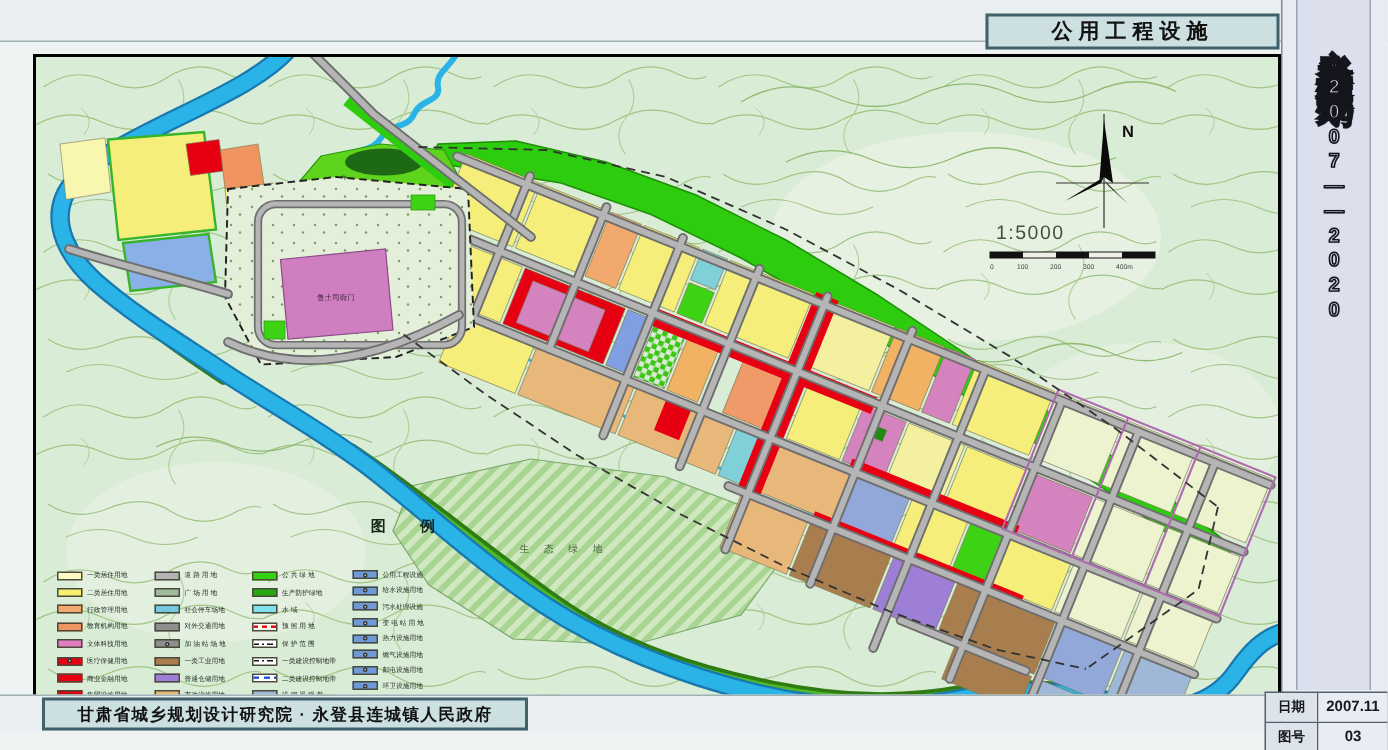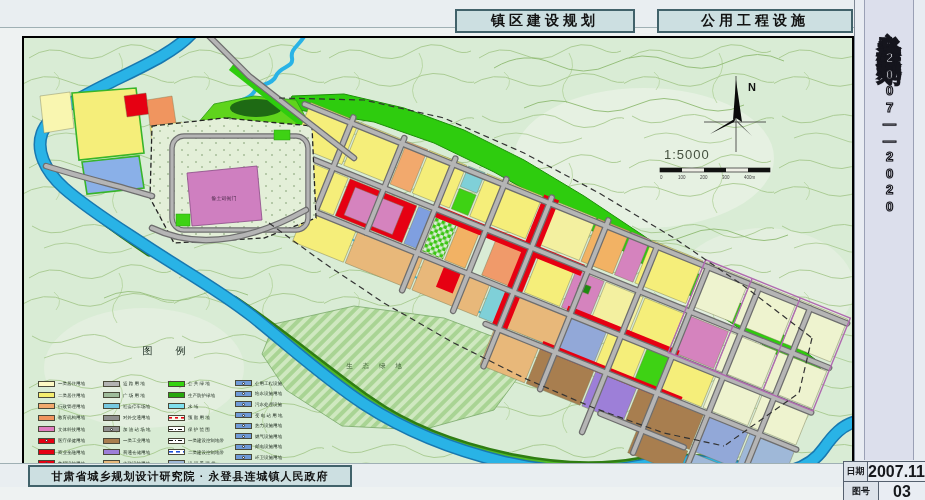--- a/index.html
+++ b/index.html
@@ -15,21 +15,21 @@
   .titlebox.left{left:455px;width:176px;}
   .titlebox.right{left:657px;width:192px;}
 
   
   .mapframe{position:absolute;left:22px;top:36px;width:828px;height:441px;border:2px solid #000;
     background:#d9ecd5;z-index:2;}
   svg text{font-family:"Liberation Sans","DejaVu Sans",sans-serif;}
 
   
   .legend{position:absolute;left:14px;top:306px;width:262px;height:130px;z-index:5;}
-  .legend-title{text-align:center;font-size:10px;font-weight:normal;letter-spacing:10px;
+  .legend-title{text-align:right;font-size:10px;font-weight:bold;letter-spacing:10px;
     color:#14251a;margin-bottom:20px;}
   .legend-cols{display:flex;gap:3px;}
   .legend-col{display:flex;flex-direction:column;}
   .legend-col.c0{width:62px}.legend-col.c1{width:62px}.legend-col.c2{width:64px}.legend-col.c3{width:68px}
   .legend-item{display:flex;align-items:center;height:11.4px;}
   .legend-col.c3 .legend-item{height:10.6px;}
   .sw{width:17px;height:6px;border:0.5px solid #4a4a3a;flex:0 0 17px;position:relative;box-sizing:border-box;}
   .sw .dot{position:absolute;left:50%;top:50%;width:3px;height:3px;margin:-1.5px 0 0 -1.5px;
     border-radius:50%;background:#fff;border:0.5px solid #333;box-sizing:border-box;}
   .sw.dots{background-image:repeating-linear-gradient(90deg,rgba(255,255,255,.9) 0 1px,transparent 1px 4px);}
@@ -50,36 +50,35 @@
   .vtext{writing-mode:vertical-rl;text-orientation:upright;font-weight:bold;color:#f2f3fa;
     -webkit-text-stroke:1.1px #15151d;text-shadow:0 0 1px #222;}
   .vtitle{font-size:24px;line-height:48px;letter-spacing:3px;margin-top:14px;}
   .vyears{font-size:13px;line-height:48px;letter-spacing:1.5px;margin-top:6px;}
   .sideinfo{position:absolute;left:-12px;top:461px;width:83px;z-index:8;}
   .info-row{display:flex;height:19px;border:1px solid #55606e;border-top:none;box-sizing:content-box;}
   .info-row:first-child{border-top:1px solid #55606e;}
   .info-label{width:34px;background:#dde3ea;border-right:1px solid #55606e;display:flex;
     align-items:center;justify-content:center;font-size:9px;font-weight:bold;color:#16181c;}
   .info-value{flex:1;background:#e9edf3;display:flex;align-items:center;justify-content:center;
-    font-size:16px;font-weight:bold;color:#16181c;}
+    font-size:10px;font-weight:bold;color:#16181c;}
 
   
   .footstrip{position:absolute;left:0;top:463px;width:854px;height:23px;background:#e9eef1;
     border-top:1px solid #9fb0b4;z-index:6;}
   .footbox{position:absolute;left:28px;top:1px;width:320px;height:18px;background:#ccdfe1;
     border:2px solid #41626a;display:flex;align-items:center;justify-content:center;
     font-size:11px;font-weight:bold;color:#121212;letter-spacing:1px;}
 </style>
 </head>
 <body>
 
 <div class="page">
 
   <div class="topstrip"></div>
-  <div class="titlebox left">镇区建设规划</div>
   <div class="titlebox right">公用工程设施</div>
 
   <div class="mapframe">
     <svg width="828" height="441" viewBox="0 0 828 441">
       <defs>
         <pattern id="topo" width="150" height="110" patternUnits="userSpaceOnUse">
           <path d="M5,20 q20,-14 42,-4 q22,10 40,-2 q20,-13 40,-3 q12,6 20,2" fill="none" stroke="#9cc27f" stroke-width="0.8"></path>
           <path d="M-5,48 q25,-16 48,-5 q24,11 44,-1 q22,-12 44,-2 q14,7 22,3" fill="none" stroke="#9cc27f" stroke-width="0.8"></path>
           <path d="M8,78 q18,12 40,3 q24,-10 42,2 q20,12 40,2 q14,-8 22,-4" fill="none" stroke="#9cc27f" stroke-width="0.8"></path>
           <path d="M20,100 q22,-10 44,0 q22,10 44,0" fill="none" stroke="#9cc27f" stroke-width="0.7"></path>

